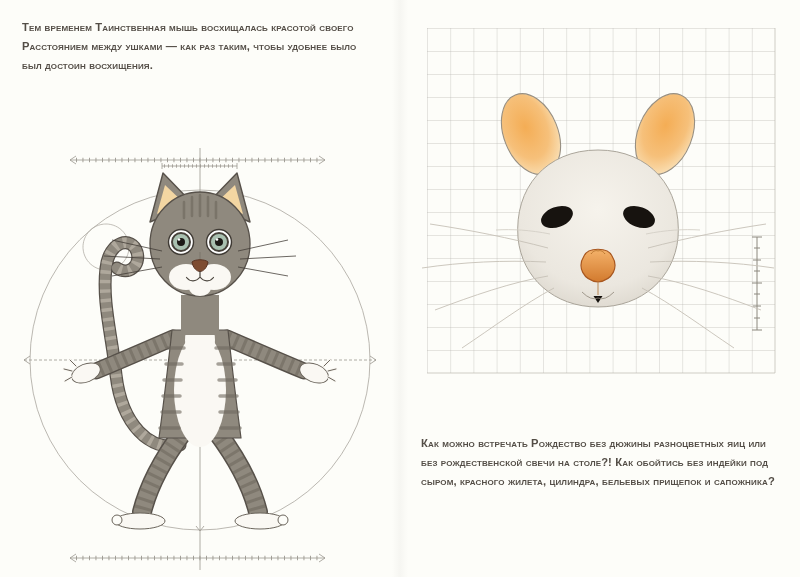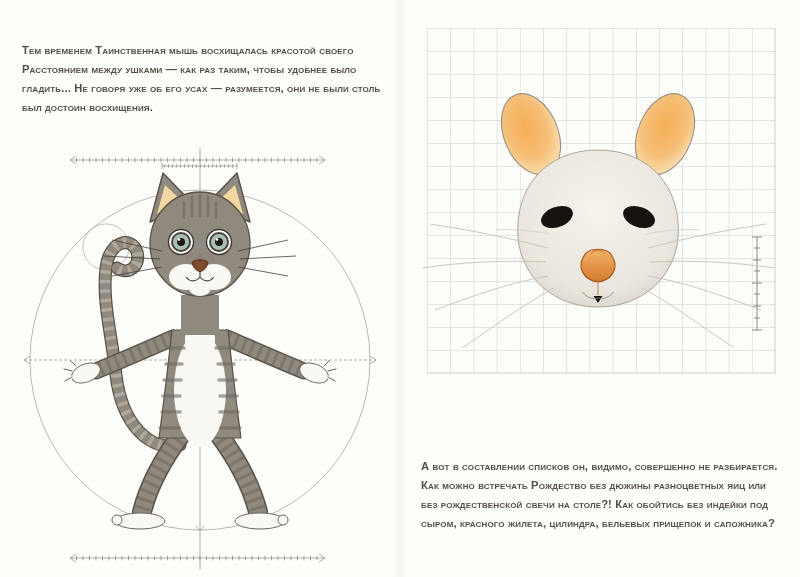--- a/index.html
+++ b/index.html
@@ -9,38 +9,37 @@
     font-family:"Liberation Sans",sans-serif;
   }
   .gutter{
     position:absolute;left:392px;top:0;width:16px;height:577px;
     background:linear-gradient(90deg,rgba(0,0,0,0) 0%,rgba(80,75,70,0.04) 50%,rgba(0,0,0,0) 100%);
   }
   .para{
     position:absolute;
     color:#534d46;
     font-size:11.2px;line-height:19px;font-weight:700;
-    font-variant:small-caps;letter-spacing:0.15px;margin-top:23px;
+    font-variant:small-caps;letter-spacing:0.15px;
   }
   .para .ln{white-space:nowrap;}
   #left-text{left:22px;top:18px;width:375px;}
   #right-text{left:421px;top:434px;width:375px;}
   svg{position:absolute;display:block;}
   #cat-svg{left:0;top:140px;}
   #mouse-svg{left:400px;top:10px;}
 </style>
 </head>
 <body>
 
 <div class="gutter"></div>
 
 <div id="left-text" class="para">
   <div class="ln">Тем временем Таинственная мышь восхищалась красотой своего</div>
   <div class="ln">Расстоянием между ушками — как раз таким, чтобы удобнее было</div>
-  <div class="ln">гладить... Не говоря уже об его усах — разумеется, они не были столь</div>
   <div class="ln">был достоин восхищения.</div>
 </div>
 
 <svg id="cat-svg" width="400" height="437" viewBox="0 0 400 437">
   <g stroke="#9b978f" stroke-width="0.8" fill="none">
 
     <line x1="200" y1="8" x2="200" y2="430"></line>
 
     <circle cx="200" cy="220" r="170" stroke="#aaa69e"></circle>
 
@@ -228,17 +227,16 @@
       <path d="M250 252 C291 250 334 252 374 258"></path>
       <path d="M248 266 C284 272 324 286 361 300"></path>
       <path d="M242 278 C272 294 304 318 334 338"></path>
       <path d="M150 224 C130 220 112 219 96 220" stroke="#d4cfc6"></path>
       <path d="M246 224 C266 220 284 219 300 220" stroke="#d4cfc6"></path>
     </g>
   </g>
 </svg>
 
 <div id="right-text" class="para">
-  <div class="ln">А вот в составлении списков он, видимо, совершенно не разбирается.</div>
   <div class="ln">Как можно встречать Рождество без дюжины разноцветных яиц или</div>
   <div class="ln">без рождественской свечи на столе?! Как обойтись без индейки под</div>
   <div class="ln">сыром, красного жилета, цилиндра, бельевых прищепок и сапожника?</div>
 </div>
 
 </body></html>

